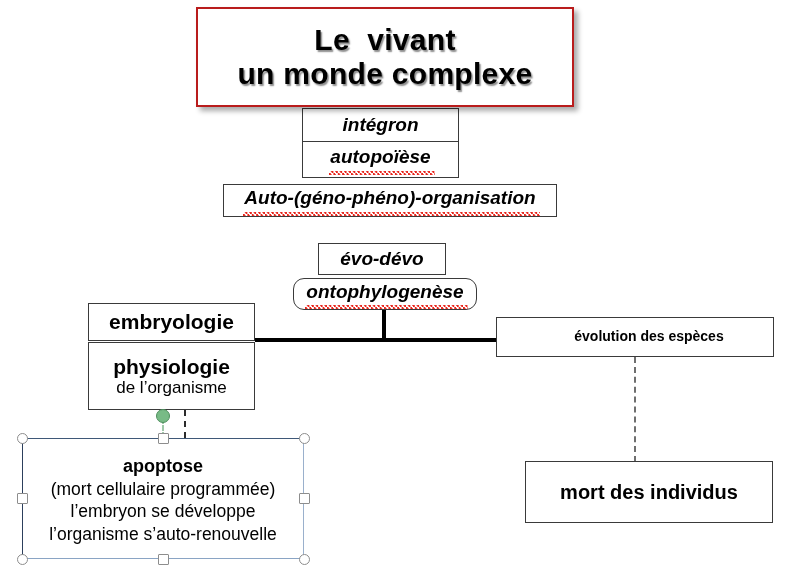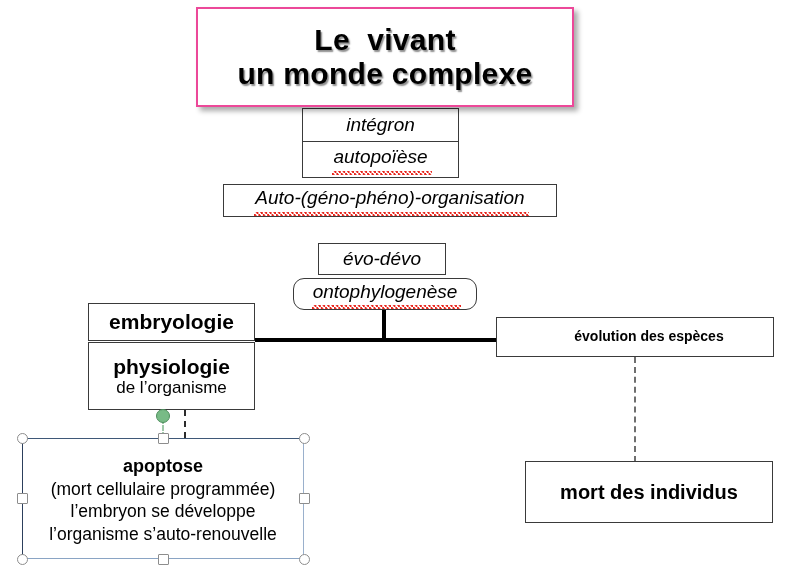--- a/index.html
+++ b/index.html
@@ -32,36 +32,36 @@
     color: #000000;
     line-height: 1.12;
   }
 
   
   #title-box {
     left: 196px;
     top: 7px;
     width: 378px;
     height: 100px;
-    border: 2px solid #ec4899;
+    border: 2px solid #b91c1c;
     box-shadow: 4px 4px 5px rgba(0,0,0,0.33);
     z-index: 5;
   }
   #title-box .tline {
     font-size: 30px;
     font-weight: bold;
     letter-spacing: 0.3px;
     text-shadow: 1.5px 1.5px 1.5px rgba(0,0,0,0.45);
     white-space: pre;
   }
 
   
   .italic-box {
     font-style: italic;
-    font-weight: 400;
+    font-weight: 700;
     font-size: 19px;
   }
   #integron-box  { left: 302px; top: 108px; width: 157px; height: 34px; }
   #autopoiese-box{ left: 302px; top: 141px; width: 157px; height: 37px; }
   #autoorg-box   { left: 223px; top: 184px; width: 334px; height: 33px; text-align: right; }
   #evodevo-box   { left: 318px; top: 243px; width: 128px; height: 32px; }
   #ontophylo-box { left: 293px; top: 278px; width: 184px; height: 32px; border-radius: 11px; }
 
   
   .squiggle {

